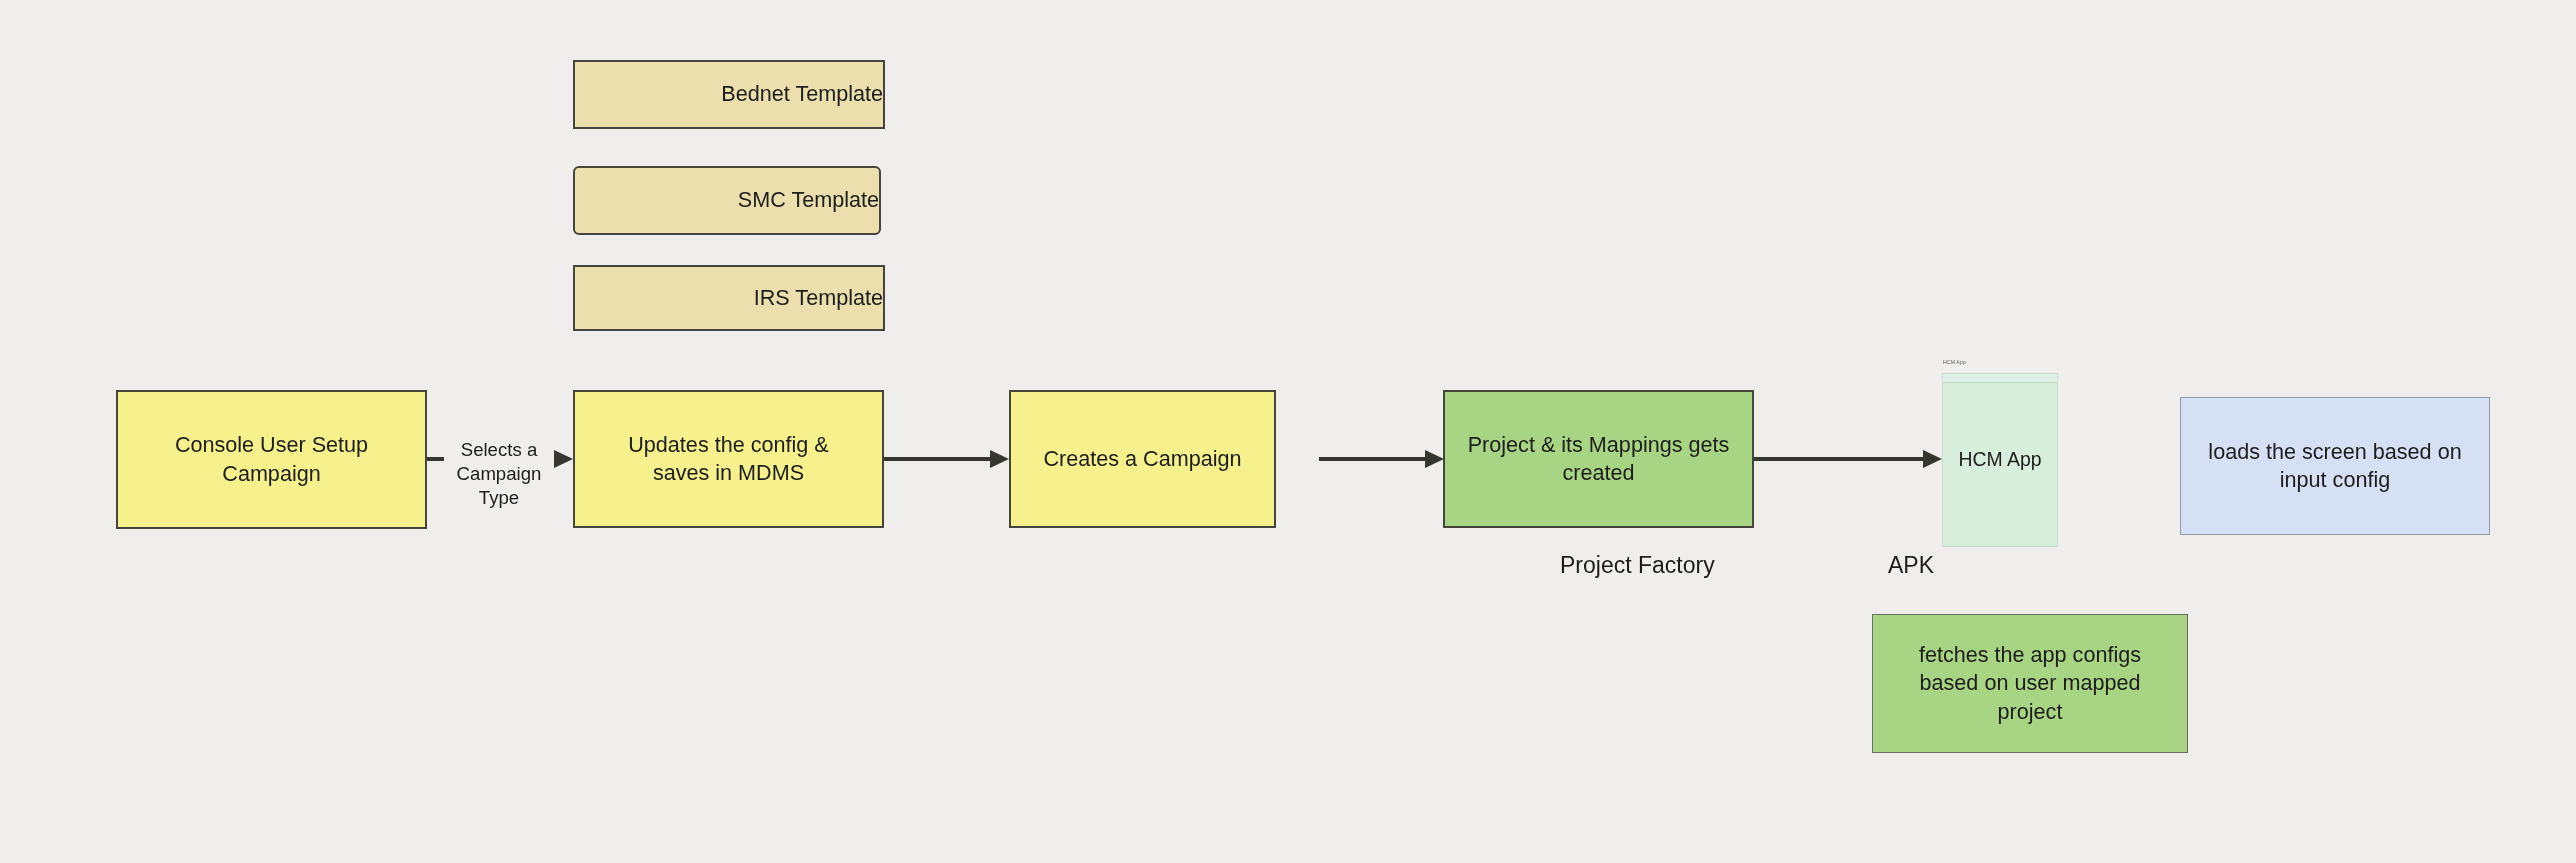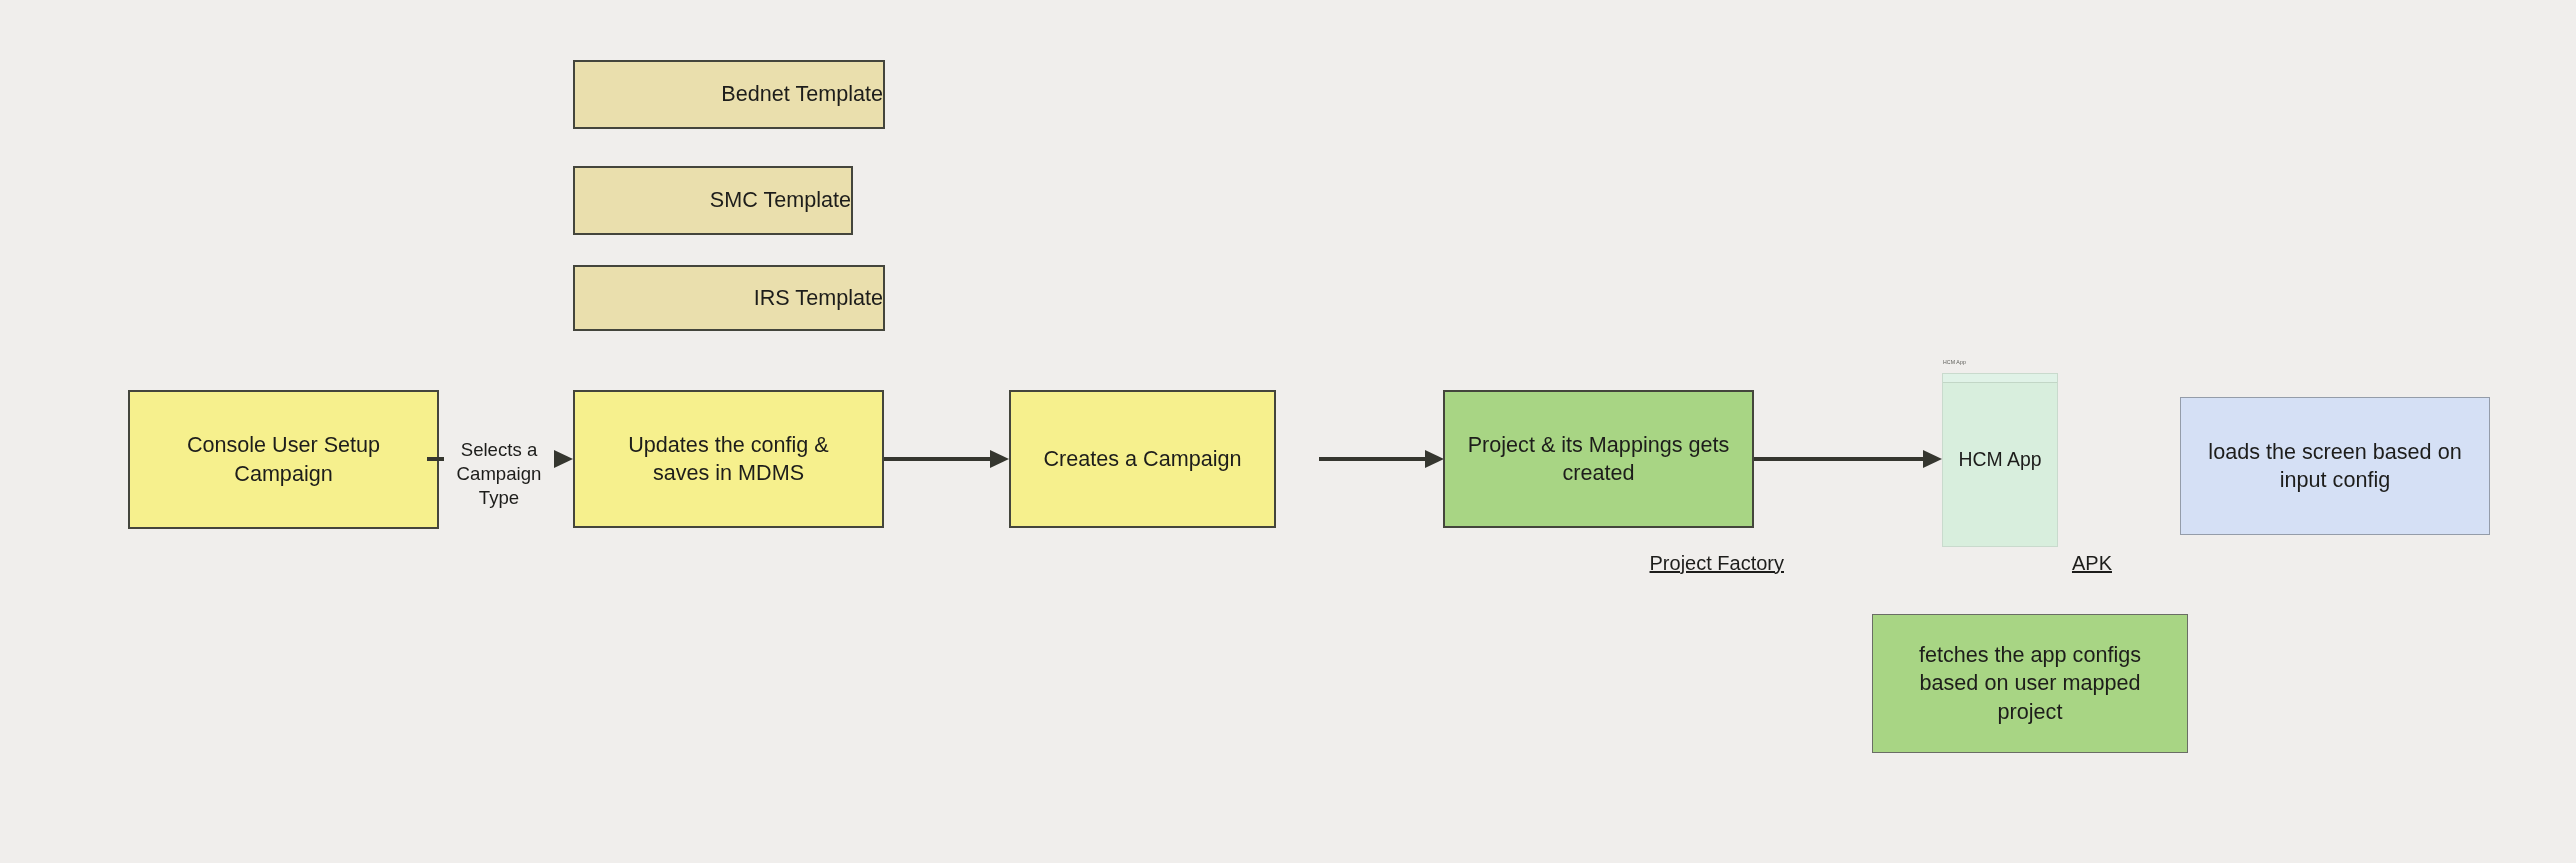--- a/index.html
+++ b/index.html
@@ -33,22 +33,22 @@
     background:var(--mint-band);
     border-bottom:0.7px solid var(--mint-divider);
   }
   .frame-title{
     position:absolute;
     font-size:5.2px;letter-spacing:0.1px;
     color:var(--frame-label-color);
     white-space:nowrap;
   }
   .caption{
-    position:absolute;width:224px;text-align:right;
-    font-size:20px;color:var(--text,#1e1e1e);text-decoration:underline;
+    position:absolute;width:224px;text-align:left;
+    font-size:23px;color:var(--text,#1e1e1e);
   }
   .arrow{position:absolute;height:0;}
   .arrow .shaft{
     position:absolute;left:0;top:-2.2px;height:4.5px;
     width:calc(100% - 16.4px);
     background:var(--ink);
   }
   .arrow .head{
     position:absolute;right:0;top:-9px;width:0;height:0;
     border-left:19.4px solid var(--ink);
@@ -67,28 +67,28 @@
   .shape span{pointer-events:none;}
 </style>
 </head>
 <body>
 
 <div class="canvas">
 
   <div class="shape tan" style="left:573px;top:60px;width:312px;height:69px;">
     <span>Bednet Template</span>
   </div>
-  <div class="shape tan" style="left:573px;top:166px;width:280px;height:69px;">
+  <div class="shape tan" style="left:573px;top:166px;width:308px;height:69px;border-radius:6px;">
     <span>SMC Template</span>
   </div>
   <div class="shape tan" style="left:573px;top:265px;width:312px;height:66px;">
     <span>IRS Template</span>
   </div>
 
-  <div class="shape yellow" style="left:116px;top:390px;width:311px;height:139px;padding:0 41px;margin-left:12px;">
+  <div class="shape yellow" style="left:116px;top:390px;width:311px;height:139px;padding:0 41px;">
     <span>Console User Setup Campaign</span>
   </div>
 
   <div class="arrow" style="left:427px;top:459px;width:146px;">
     <div class="shaft"></div>
     <div class="head"></div>
   </div>
   <div class="arrow-label" style="left:444px;top:420px;margin-top:16px;">Selects a Campaign Type</div>
 
   <div class="shape yellow" style="left:573px;top:390px;width:311px;height:138px;padding:0 41px;">

